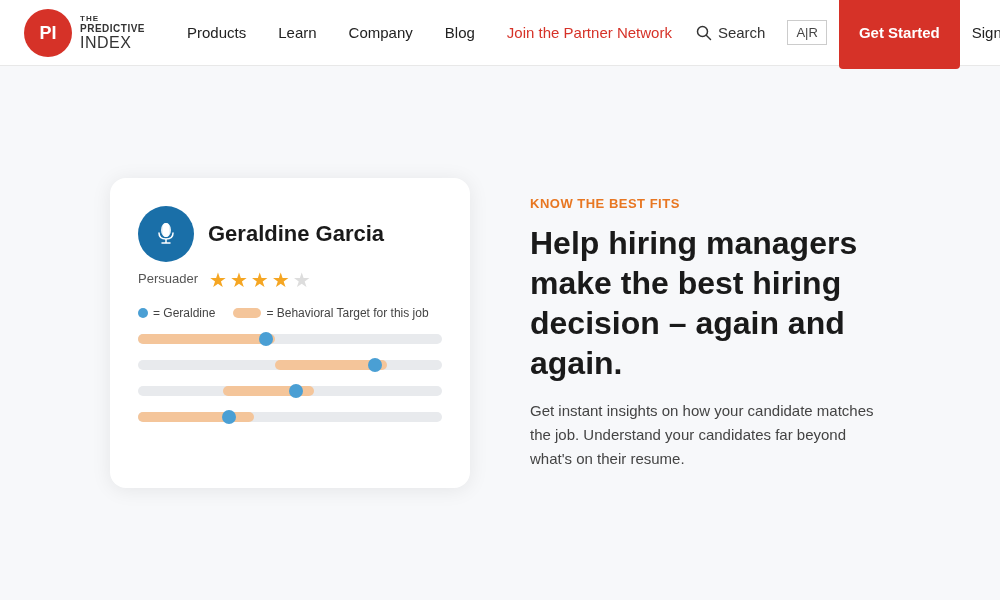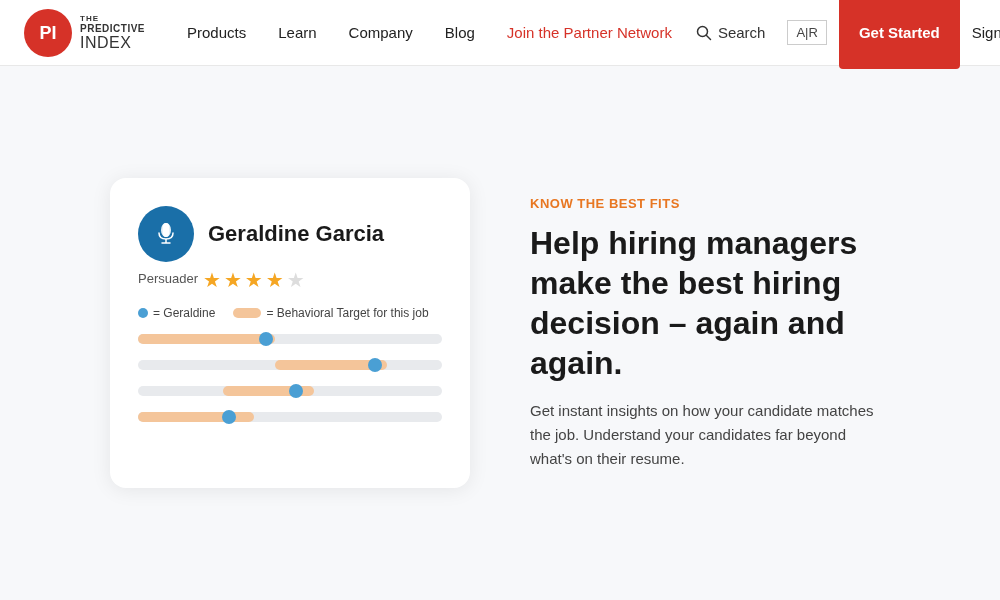--- a/index.html
+++ b/index.html
@@ -294,21 +294,21 @@
           <path d="M8 14 Q8 20 15 20 Q22 20 22 14" stroke="white" stroke-width="1.5" fill="none" stroke-linecap="round"></path>
           <line x1="15" y1="20" x2="15" y2="24" stroke="white" stroke-width="1.5"></line>
           <line x1="11" y1="24" x2="19" y2="24" stroke="white" stroke-width="1.5" stroke-linecap="round"></line>
         </svg>
       </div>
       <div class="person-info">
         <span class="person-name">Geraldine Garcia</span>
       </div>
     </div>
 
-    <div style="margin-top:6px; margin-bottom:2px; display:flex; align-items:center; gap:5px;">
+    <div style="margin-top:6px; margin-bottom:2px; display:flex; align-items:center; gap:11px;">
       <span class="person-role">Persuader</span>
       <div class="stars">
         <span class="star filled">★</span>
         <span class="star filled">★</span>
         <span class="star filled">★</span>
         <span class="star filled">★</span>
         <span class="star empty">★</span>
       </div>
     </div>
 

